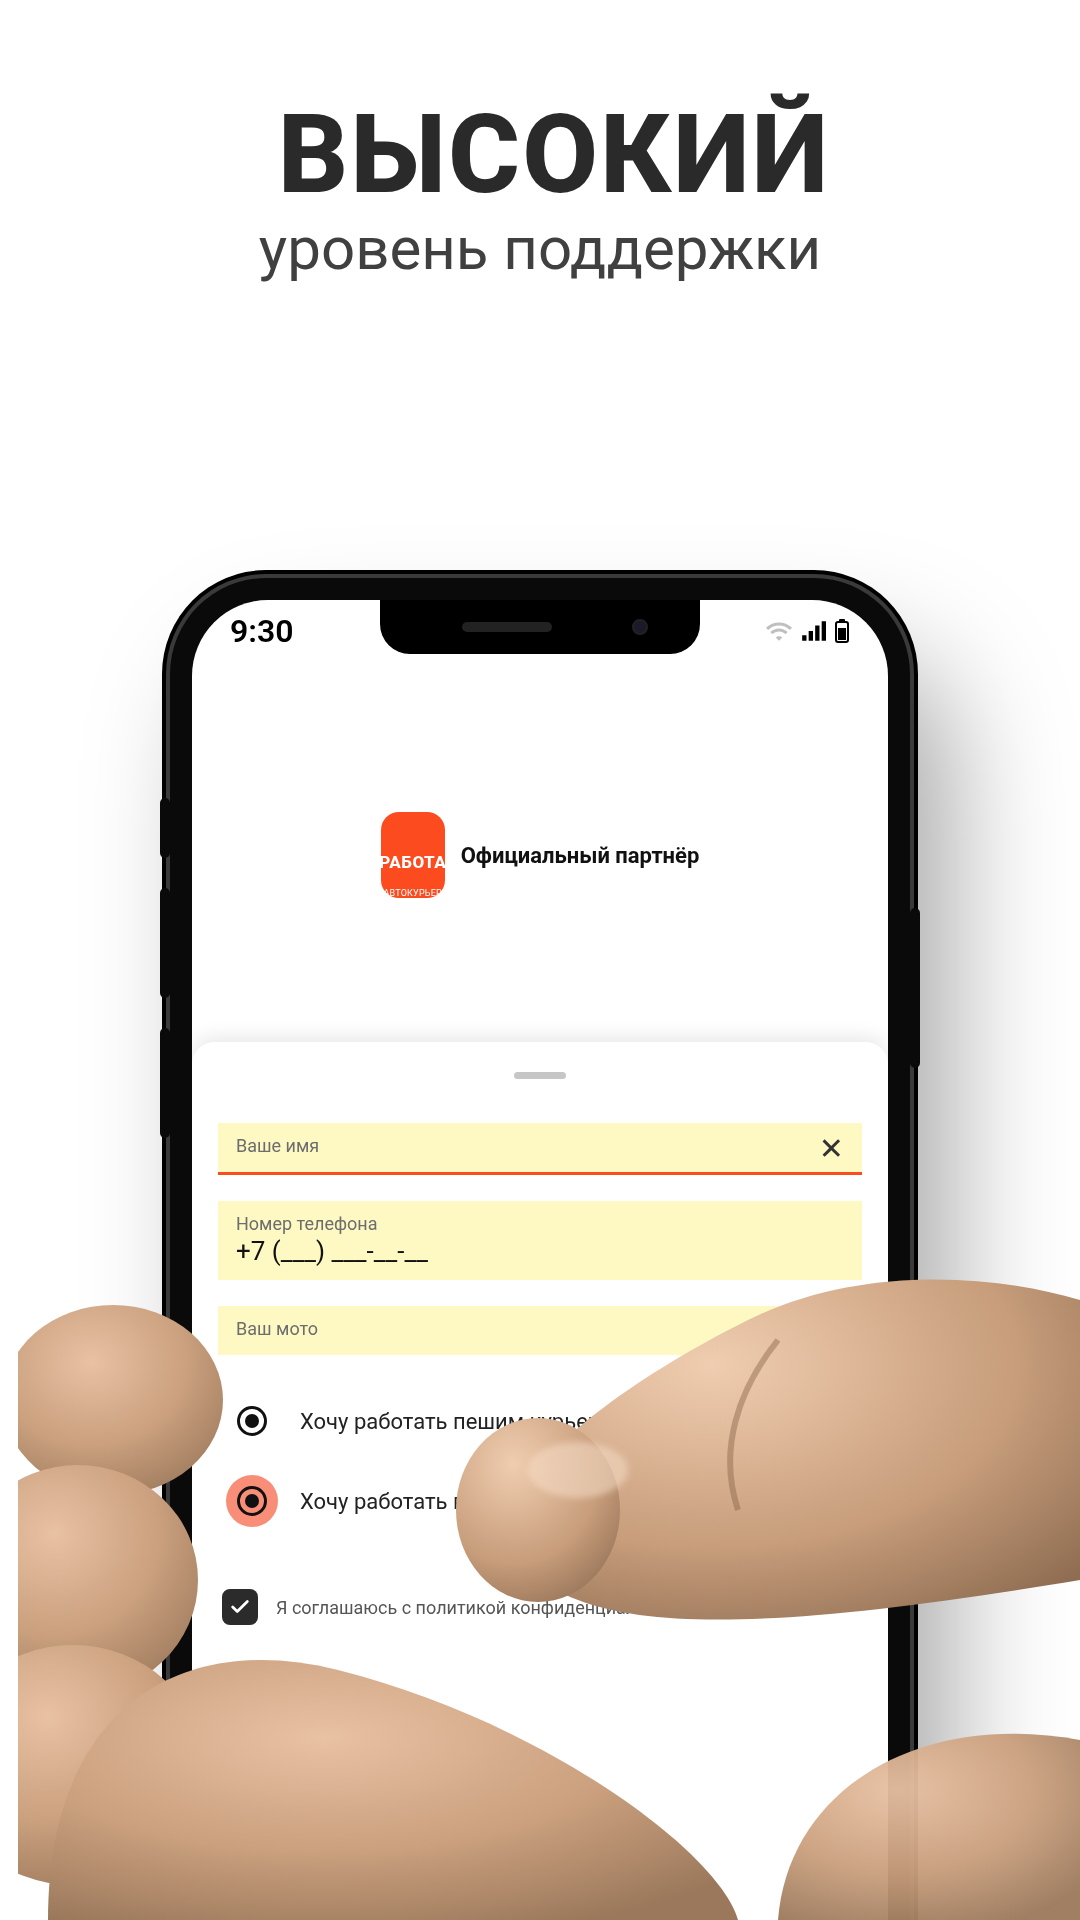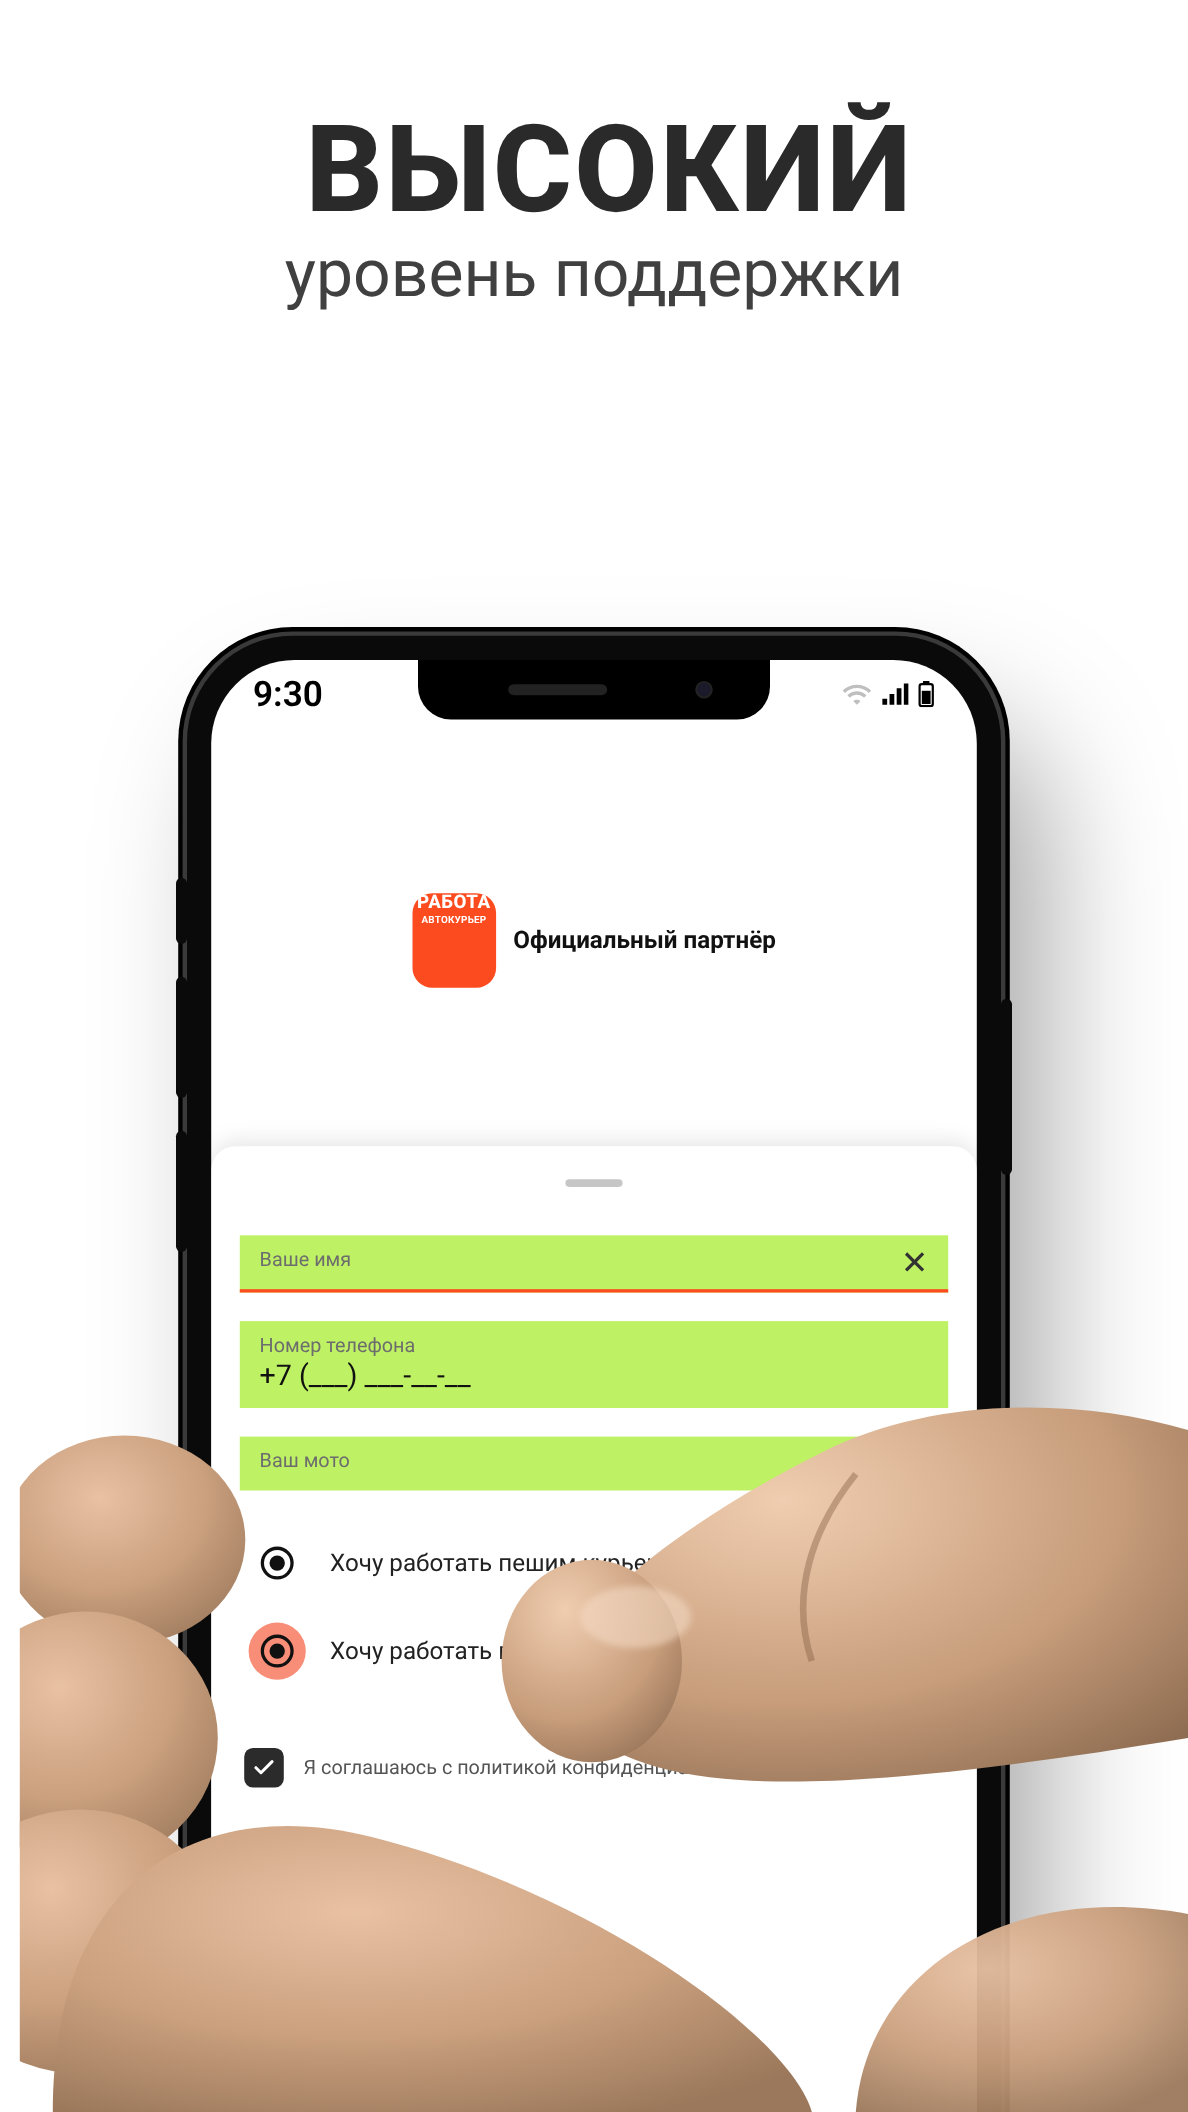--- a/index.html
+++ b/index.html
@@ -103,50 +103,50 @@
 
   
   .brand-row {
     display: flex;
     align-items: center;
     gap: 16px;
     margin: 150px auto 0;
     width: fit-content;
   }
   .logo-tile {
-    width: 76px; height: 86px;
+    width: 64px; height: 86px;
     background: #fb4b1f;
     border-radius: 18px;
     display: flex; flex-direction: column;
-    align-items: center; justify-content: flex-start;
+    align-items: center; justify-content: flex-end;
     color: #fff; text-align:center; line-height:1;
   }
   .logo-line1 { font-size:17px; font-weight:800; letter-spacing:.5px; }
-  .logo-line2 { font-size:9px; font-weight:700; margin-top:4px; letter-spacing:.2px;}
+  .logo-line2 { font-size:9px; font-weight:400; margin-top:18px; letter-spacing:.2px;}
   .partner-text { font-size:22px; font-weight:700; color:#111; }
 
   
   .sheet {
     position:absolute;
     left:0; right:0;
     top: 380px;
     bottom:0;
     background:#ffffff;
     border-top-left-radius: 22px;
     border-top-right-radius: 22px;
     box-shadow: 0 -4px 20px rgba(0,0,0,.10);
     padding: 24px 26px 0;
   }
   .grabber {
     width:52px; height:7px; background:#c6c6c6; border-radius:4px;
     margin: 6px auto 44px;
   }
 
   .field {
-    background:#bef264;
+    background:#fef9c3;
     padding:12px 18px 14px;
     margin-bottom: 26px;
     position:relative;
   }
   .field.active { border-bottom:3px solid #fb4b1f; }
   .field-label { font-size:18px; color:#6d6d6d; margin-bottom:2px; }
   .field-value { font-size:26px; color:#111; font-weight:400; }
   .clear-x {
     position:absolute; right:18px; top:50%; transform:translateY(-50%);
     font-size:30px; color:#333; cursor:pointer; user-select:none;

